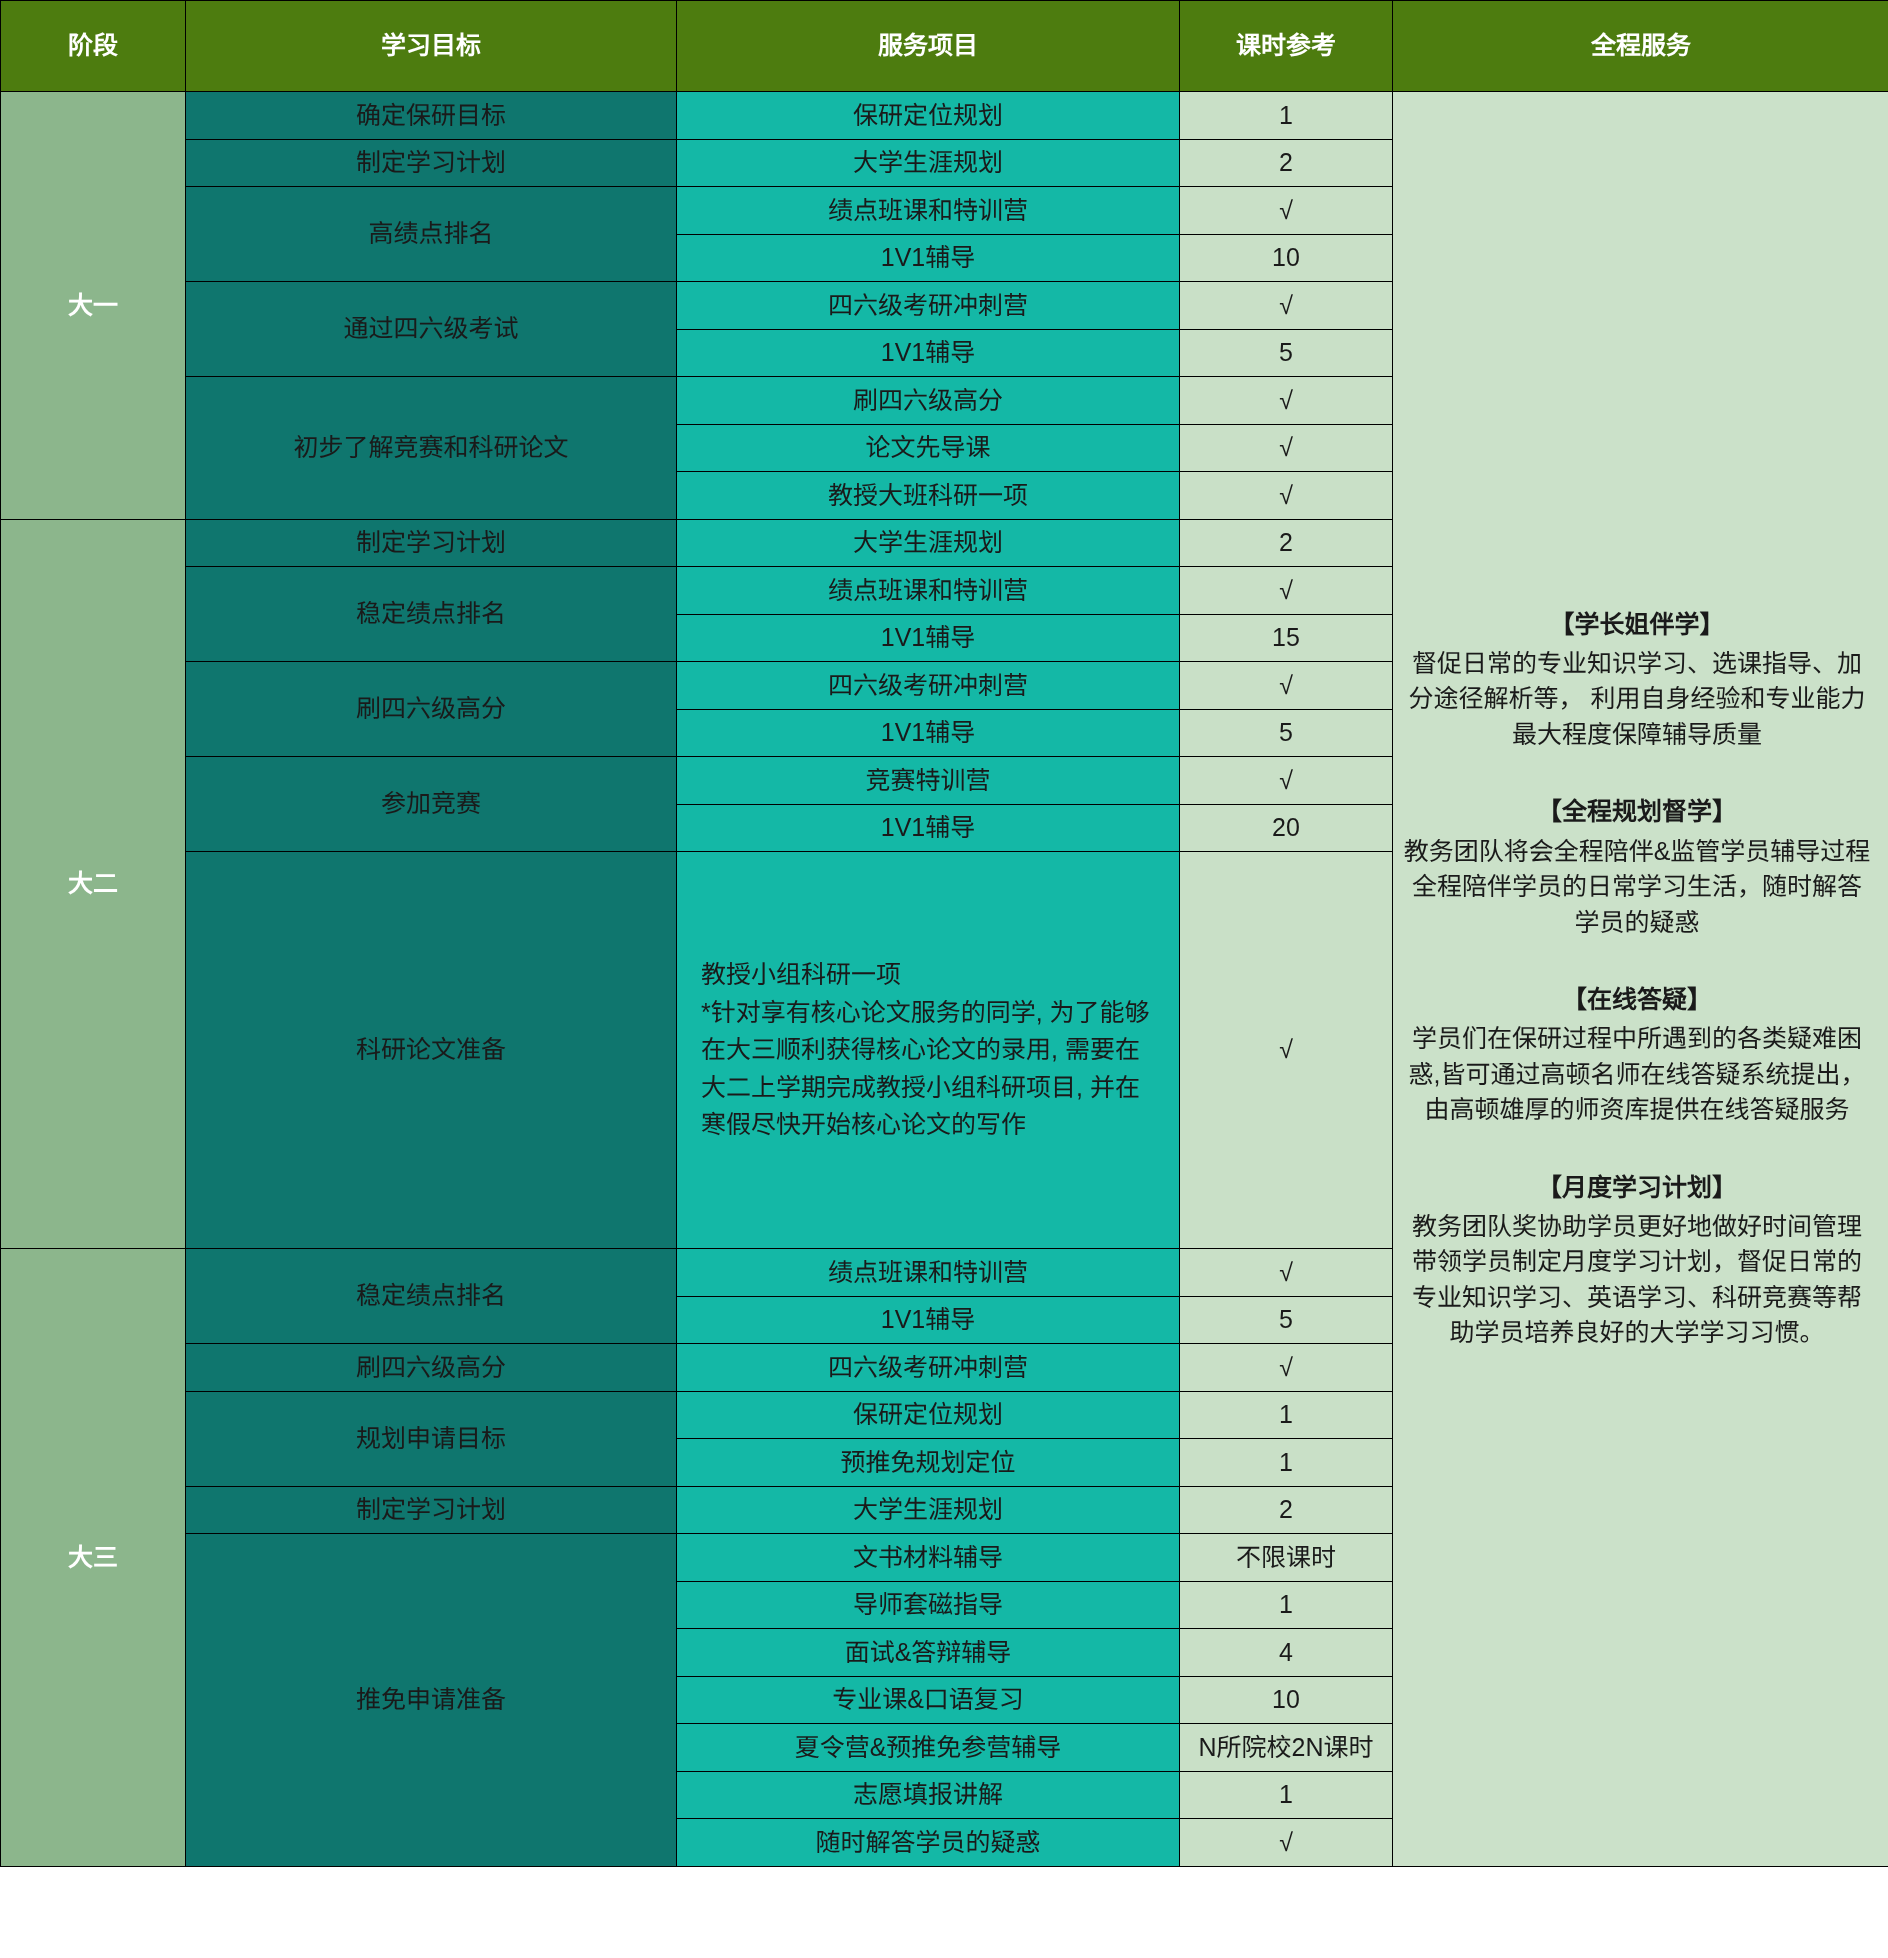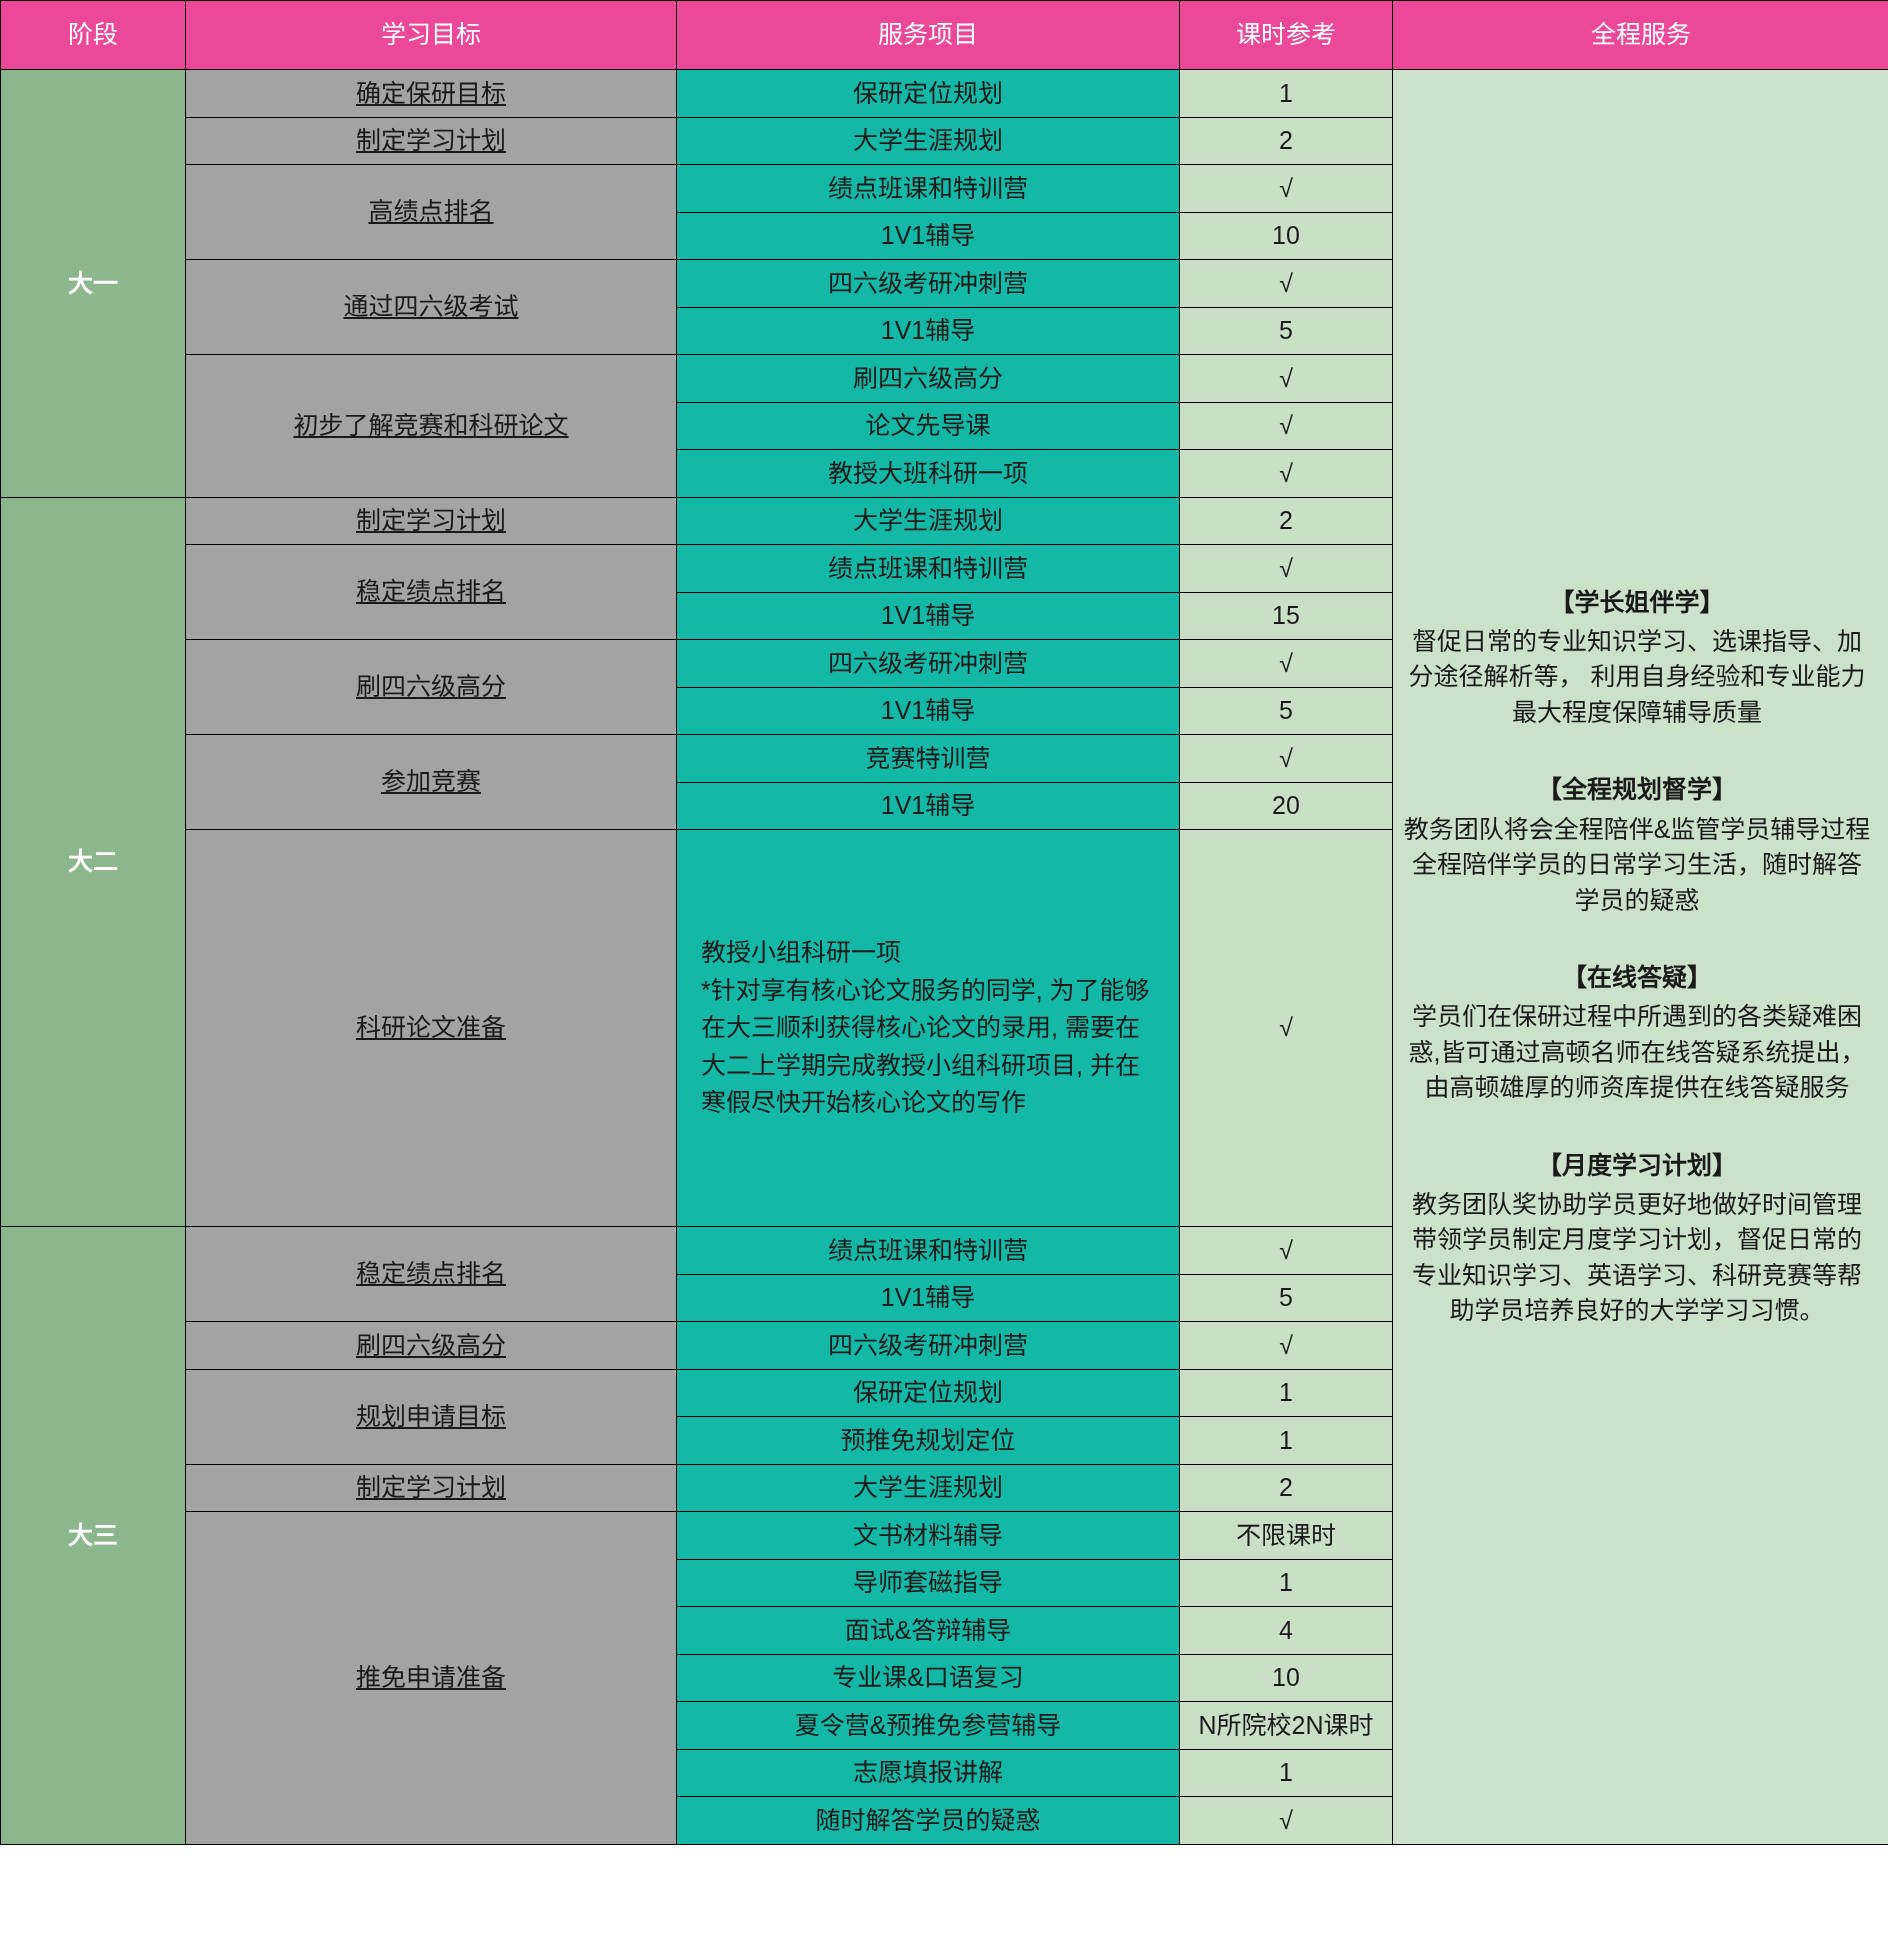--- a/index.html
+++ b/index.html
@@ -33,36 +33,35 @@
   table.plan th, table.plan td {
     border: 1.8px solid #000000;
     text-align: center;
     vertical-align: middle;
     padding: 5.5px 9.2px;
     font-size: 25px;
     line-height: 1.42;
     box-sizing: border-box;
   }
   thead th {
-    background: #ec4899;
+    background: #4d7c0f;
     color: #ffffff;
-    font-weight: normal;
+    font-weight: bold;
     font-size: 28px;
-    height: 69px;
+    height: 91px;
   }
   td.stage {
     background: #8cb68c;
     color: #ffffff;
     font-weight: bold;
     font-size: 28px;
     margin-left: 40px;
   }
   td.goal {
-    background: #a3a3a3;
-    text-decoration: underline;
+    background: #0f766e;
   }
   td.item {
     background: #14b8a6;
   }
   td.hours {
     background: #c9e0c7;
   }
   td.full {
     background: #cbe1c9;
     font-size: 24px;

